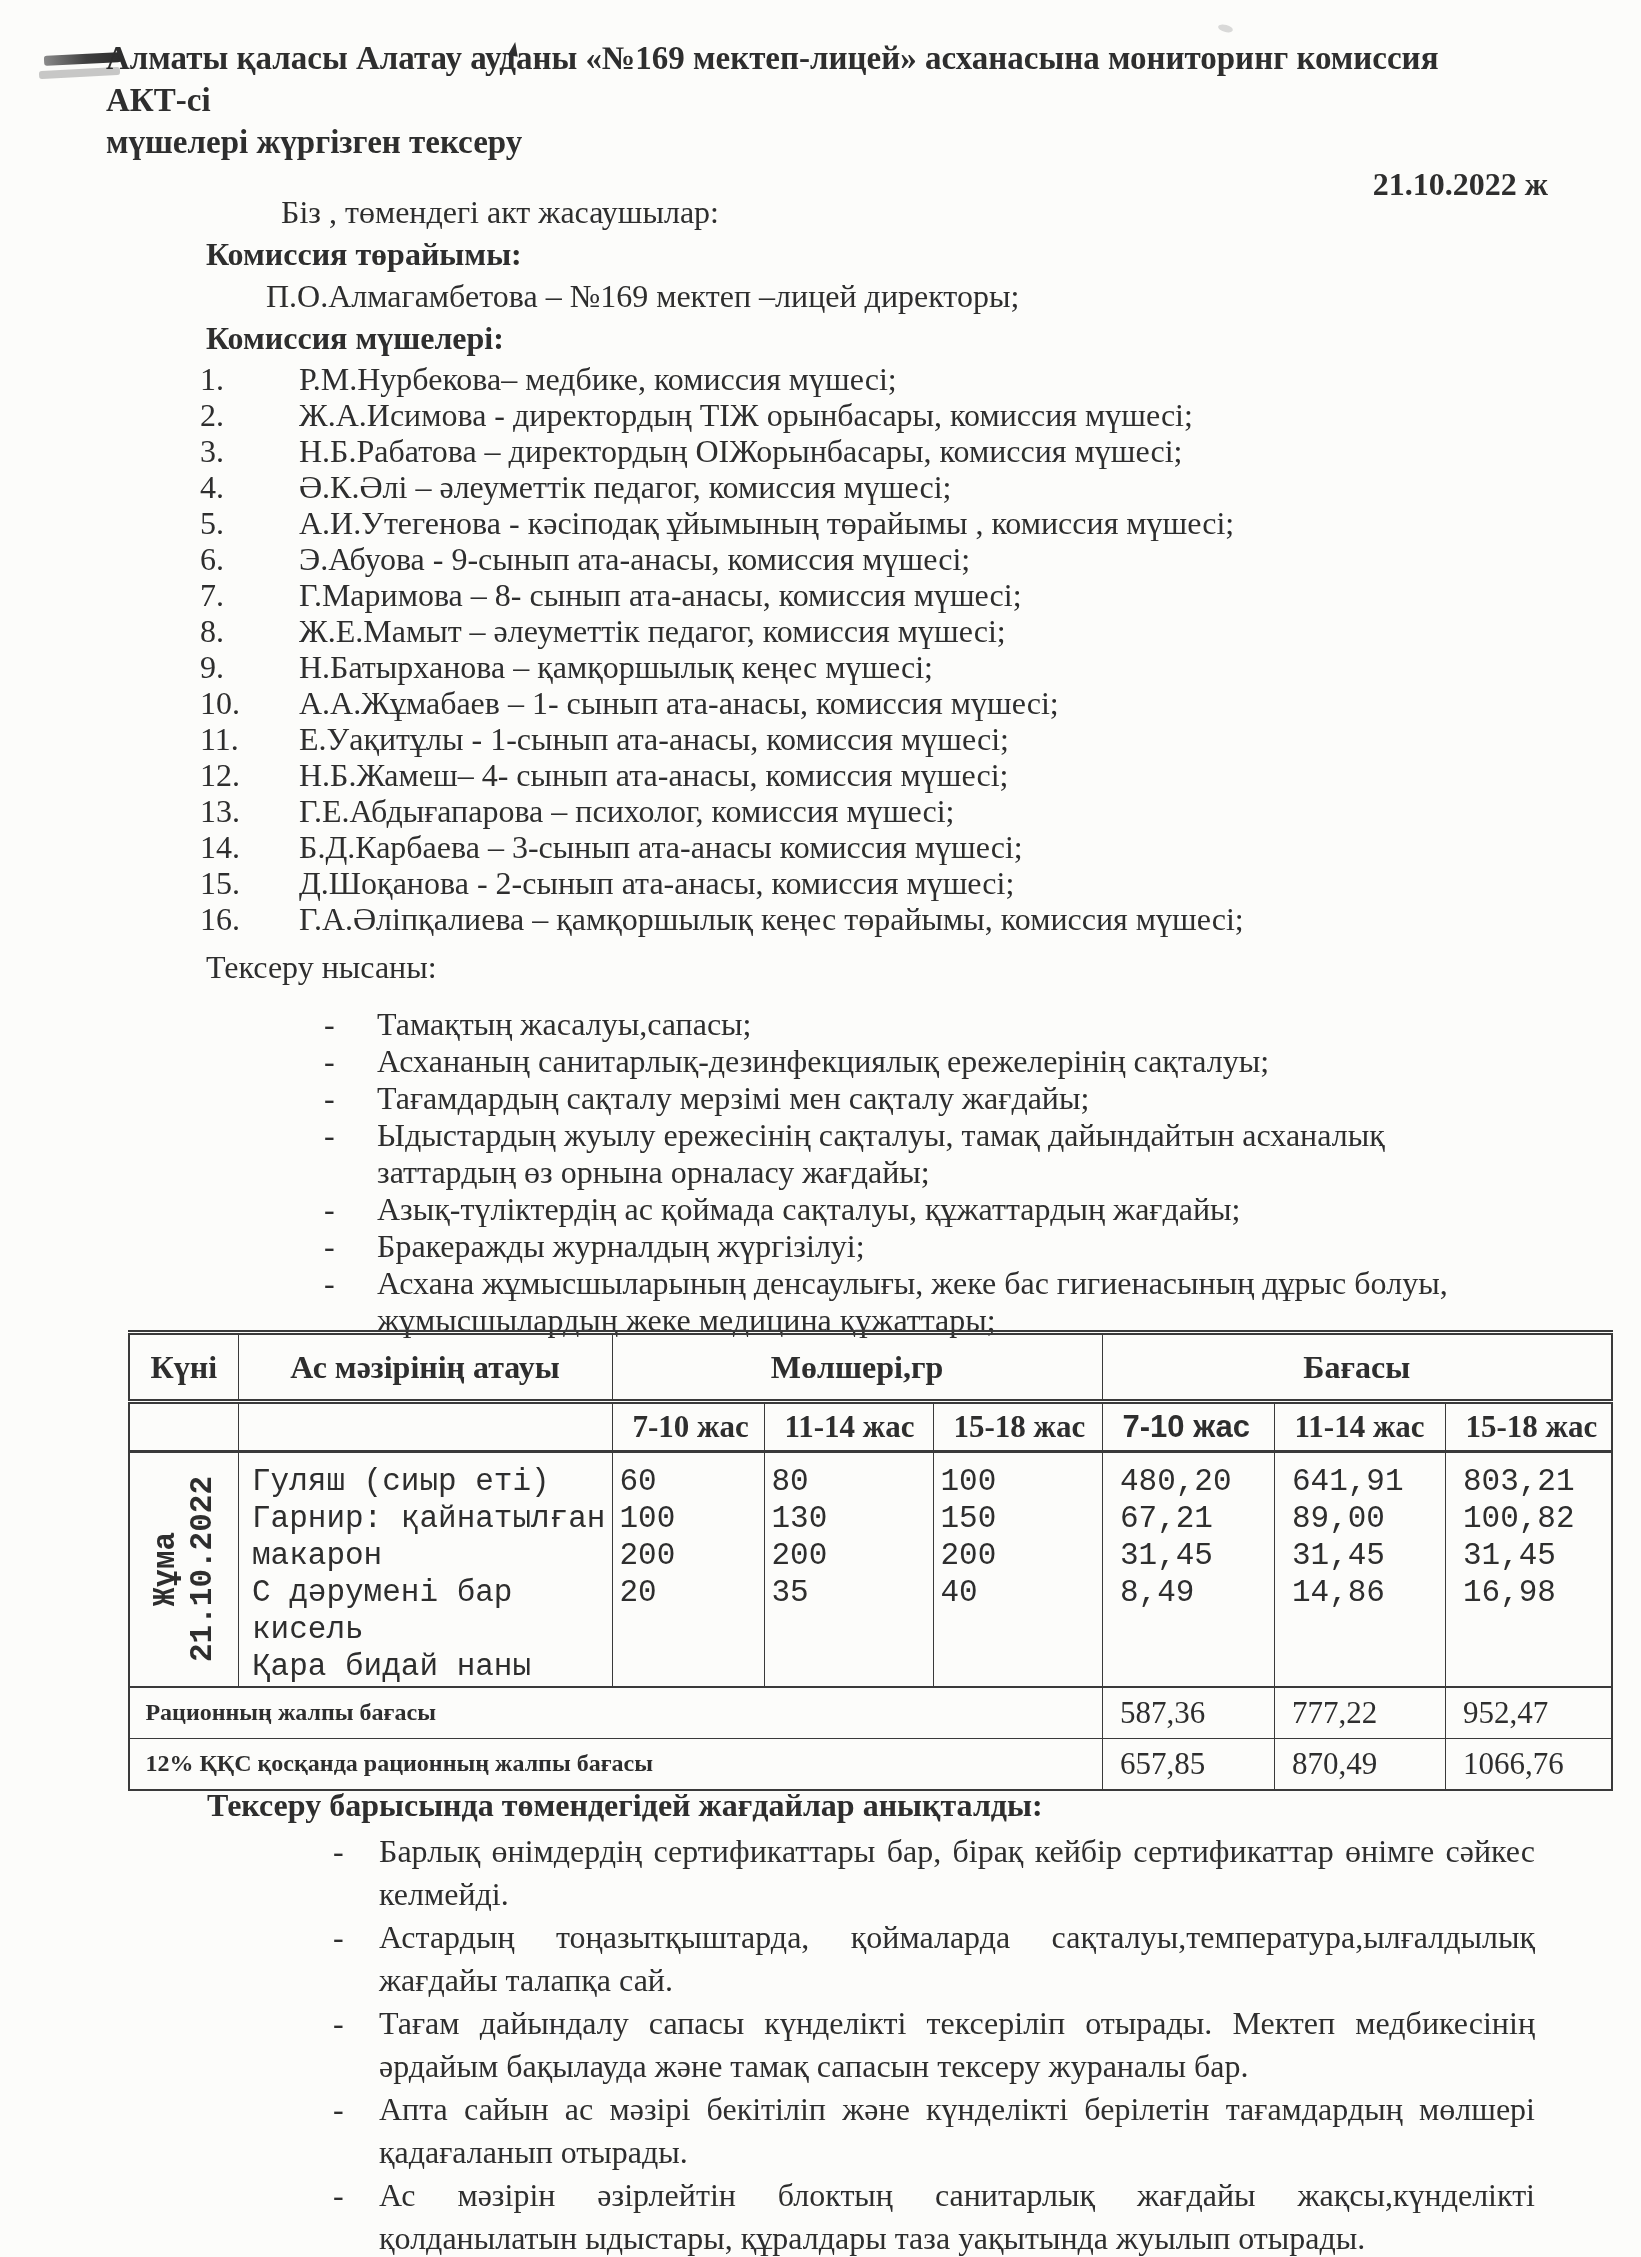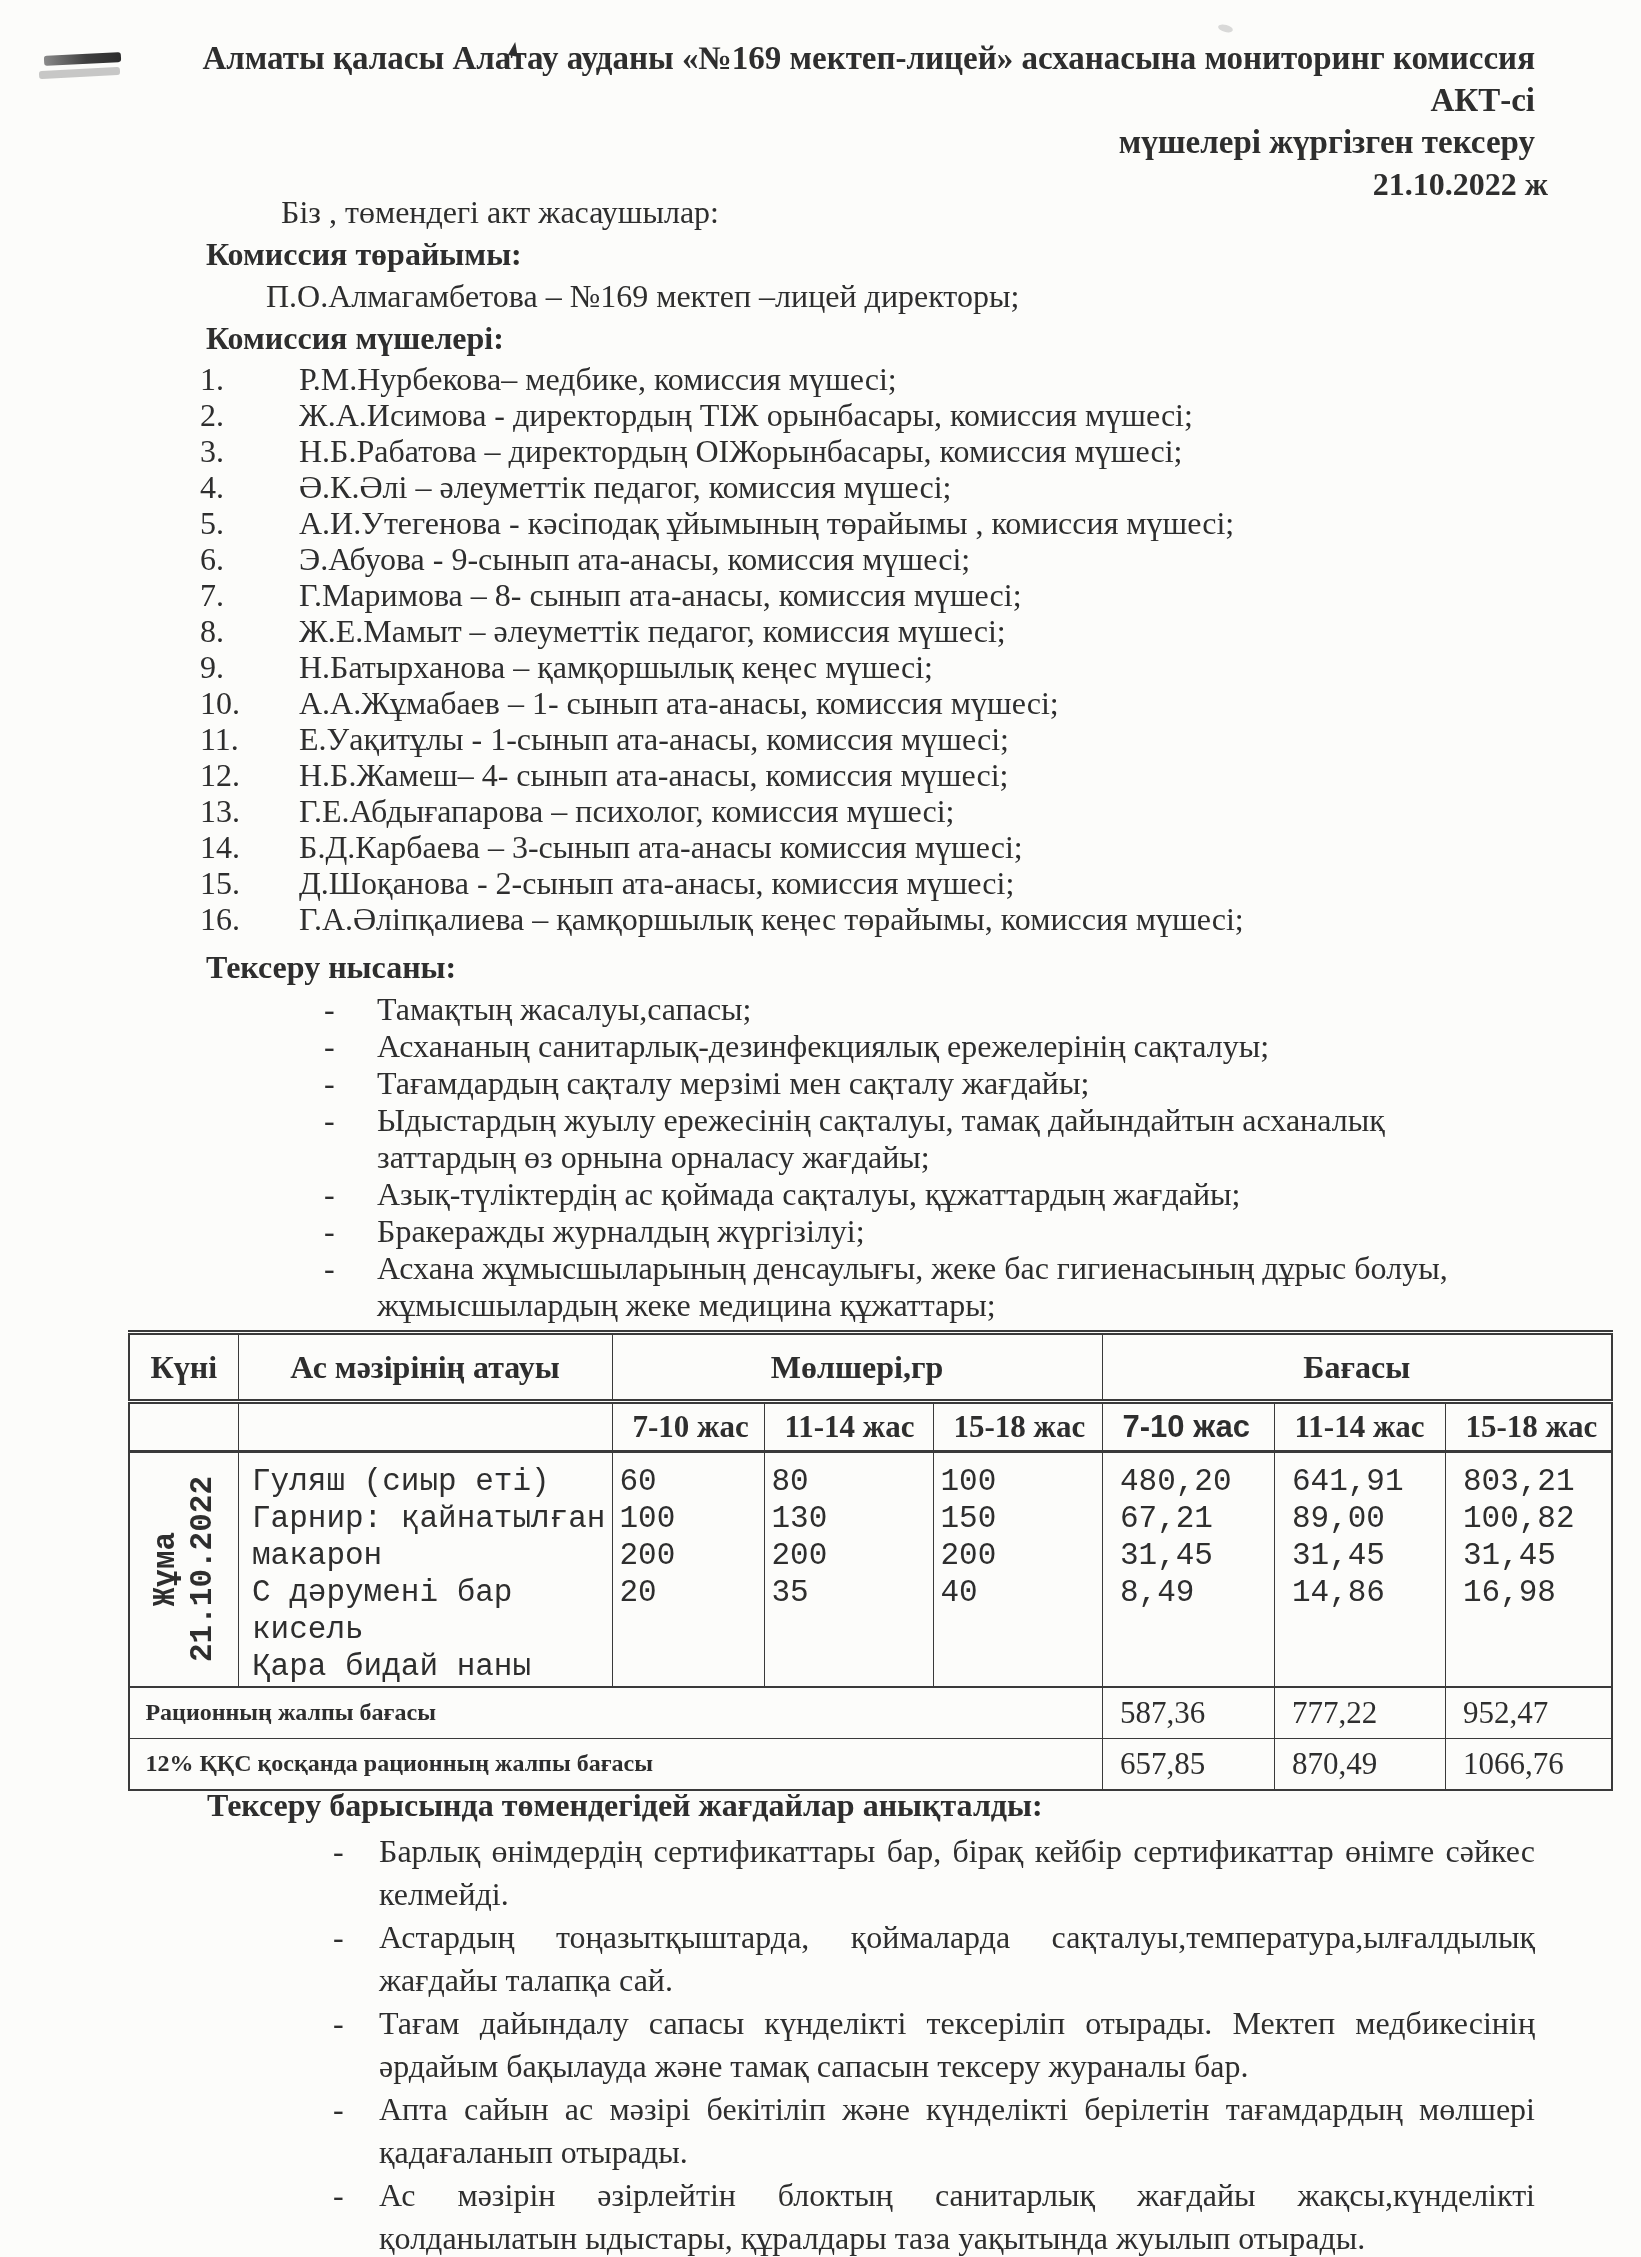--- a/index.html
+++ b/index.html
@@ -19,34 +19,34 @@
     transform:rotate(-3deg);border-radius:2.9px;}
   .art-dash2{position:absolute;left:39px;top:69px;width:81px;height:7.7px;
     background:#9a9a9a;opacity:.55;transform:rotate(-3deg);border-radius:2.9px;}
   .art-tri{position:absolute;left:509px;top:42px;width:0;height:0;
     border-left:5.8px solid transparent;border-right:5.8px solid transparent;
     border-bottom:14.5px solid #2f2f2f;transform:rotate(10deg);}
   .art-speck{position:absolute;left:1218px;top:25px;width:15.4px;height:6.8px;
     background:#b5b5b5;opacity:.5;border-radius:50%;transform:rotate(15deg);}
 
   .title-block{position:absolute;left:106px;top:37px;width:1429px;
-    text-align:right;font-weight:bold;font-size:33px;line-height:42px;}
+    text-align:left;font-weight:bold;font-size:33px;line-height:42px;}
   .doc-date{position:absolute;top:166px;right:93px;font-weight:bold;font-size:32px;}
 
   .intro{position:absolute;left:206px;top:191px;width:1342px;line-height:42px;}
   .indent-1{padding-left:75px;}
   .indent-2{padding-left:60px;}
   .bold{font-weight:bold;}
 
   .members{position:absolute;left:200px;top:361px;width:1371px;line-height:36px;}
   .member-row{display:flex;white-space:nowrap;}
   .m-num{width:99px;flex:none;}
 
   .inspection{position:absolute;left:206px;top:948px;width:1342px;}
-  .inspection .heading{font-weight:bold;line-height:39px;margin-bottom:4px;}
+  .inspection .heading{font-weight:normal;line-height:39px;margin-bottom:19px;}
   .dash-list{margin-left:118px;width:1202px;}
   .dash-row{display:flex;line-height:37px;}
   .dash{width:53px;flex:none;}
   .dash-text{flex:1;}
 
   .menu-table{position:absolute;left:128px;top:1330px;width:1482px;
     border-collapse:collapse;table-layout:fixed;font-size:31px;
     border:2.9px solid #3a3a3a;border-top:5.8px double #3a3a3a;}
   .menu-table td{border:1.9px solid #3a3a3a;}
   .menu-table tr.h1 td{height:62px;text-align:center;vertical-align:middle;

